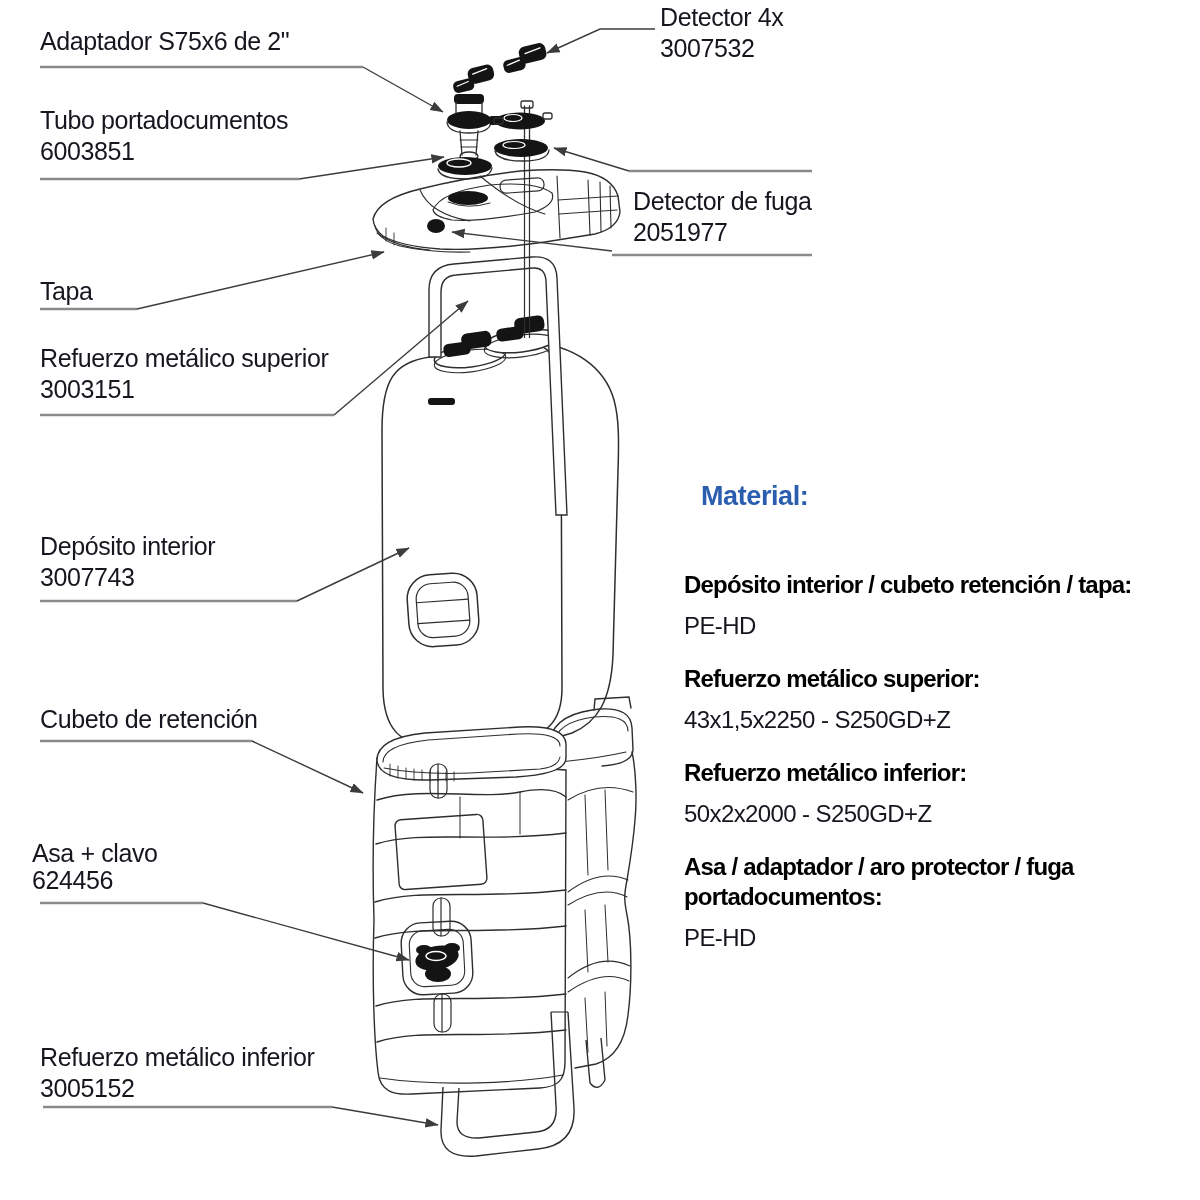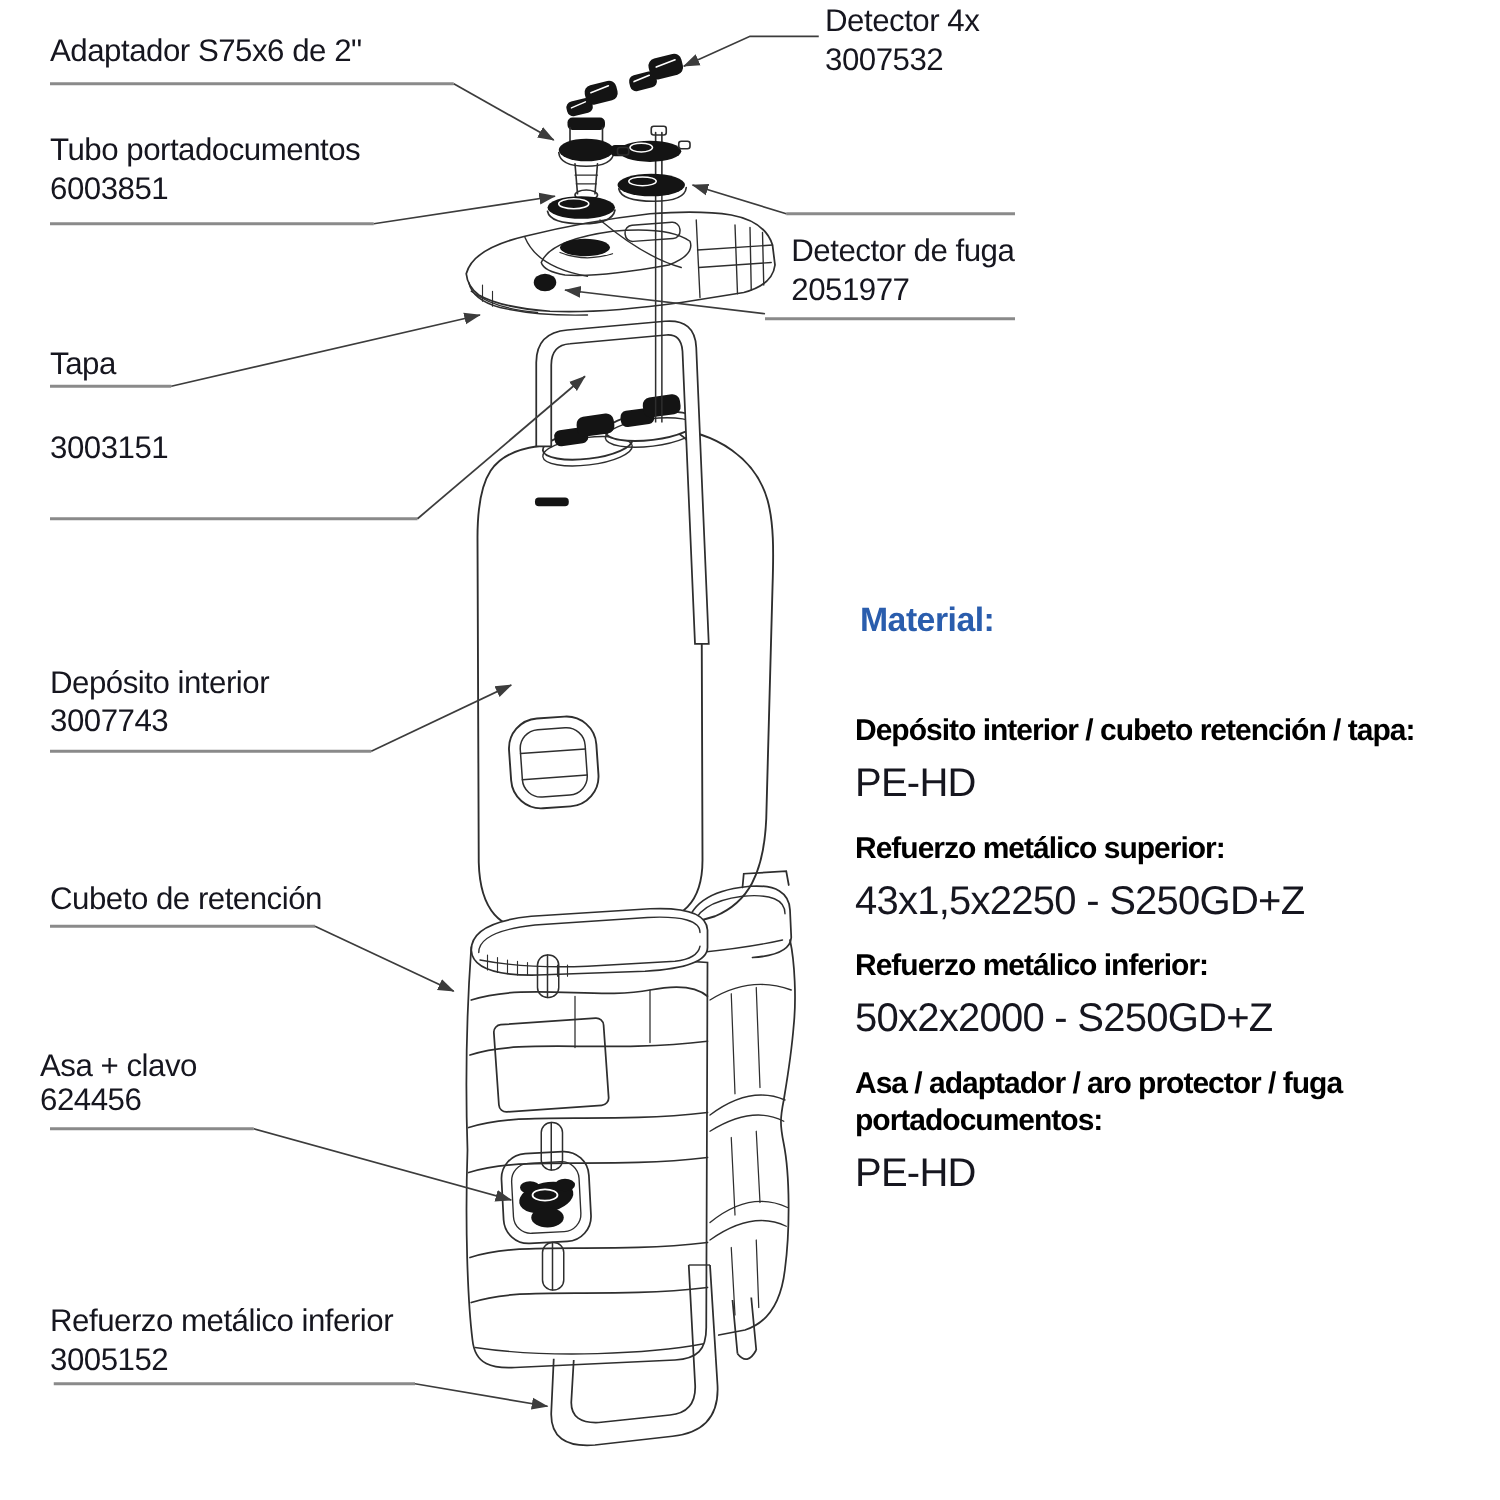--- a/index.html
+++ b/index.html
@@ -5,23 +5,23 @@
   html,body{margin:0;padding:0;background:#ffffff;}
   .page{
     position:relative;width:1200px;height:1200px;background:#ffffff;overflow:hidden;
     font-family:"Liberation Sans","DejaVu Sans",sans-serif;color:#16161f;
   }
   .drawing{position:absolute;left:0;top:0;width:1200px;height:1200px;}
   .co{position:absolute;font-size:25px;letter-spacing:-0.4px;color:#16161f;white-space:nowrap;}
   .co .cl{display:block;line-height:31px;}
   .co.tight .cl{line-height:27px;}
   .material{position:absolute;left:684px;top:481px;width:484px;}
-  .m-title{font-size:27px;line-height:30px;font-weight:bold;color:#2a5dad;letter-spacing:-0.4px;margin:0 0 47px 4px;}
+  .m-title{font-size:27px;line-height:30px;font-weight:bold;color:#2a5dad;letter-spacing:-0.4px;margin:0 0 47px 17px;}
   .m-name{font-size:24px;line-height:30px;font-weight:bold;letter-spacing:-0.8px;color:#000000;padding-top:12px;margin:0 0 11px 0;max-width:470px;}
-  .m-value{font-size:32px;line-height:30px;letter-spacing:-0.6px;color:#16161f;margin:0 0 11px 0;}
+  .m-value{font-size:24px;line-height:30px;letter-spacing:-0.6px;color:#16161f;margin:0 0 11px 0;}
 </style>
 </head>
 <body>
 
 <div class="page">
 
   <svg class="drawing" viewBox="0 0 1200 1200">
     <defs>
       <marker id="arr" viewBox="0 0 10 10" refX="9" refY="5" markerWidth="10" markerHeight="10" orient="auto-start-reverse">
         <path d="M0,1.6 L9.5,5 L0,8.4 Z" fill="#3c3c3c"></path>
@@ -220,20 +220,21 @@
     <span class="cl">Adaptador S75x6 de 2"</span>
   </div>
   <div class="co" style="left:40px;top:105px">
     <span class="cl">Tubo portadocumentos</span>
     <span class="cl">6003851</span>
   </div>
   <div class="co" style="left:40px;top:276px">
     <span class="cl">Tapa</span>
   </div>
   <div class="co" style="left:40px;top:343px">
+    <span class="cl">Refuerzo metálico superior</span>
     <span class="cl">3003151</span>
   </div>
   <div class="co" style="left:40px;top:531px">
     <span class="cl">Depósito interior</span>
     <span class="cl">3007743</span>
   </div>
   <div class="co" style="left:40px;top:704px">
     <span class="cl">Cubeto de retención</span>
   </div>
   <div class="co tight" style="left:32px;top:840px">

